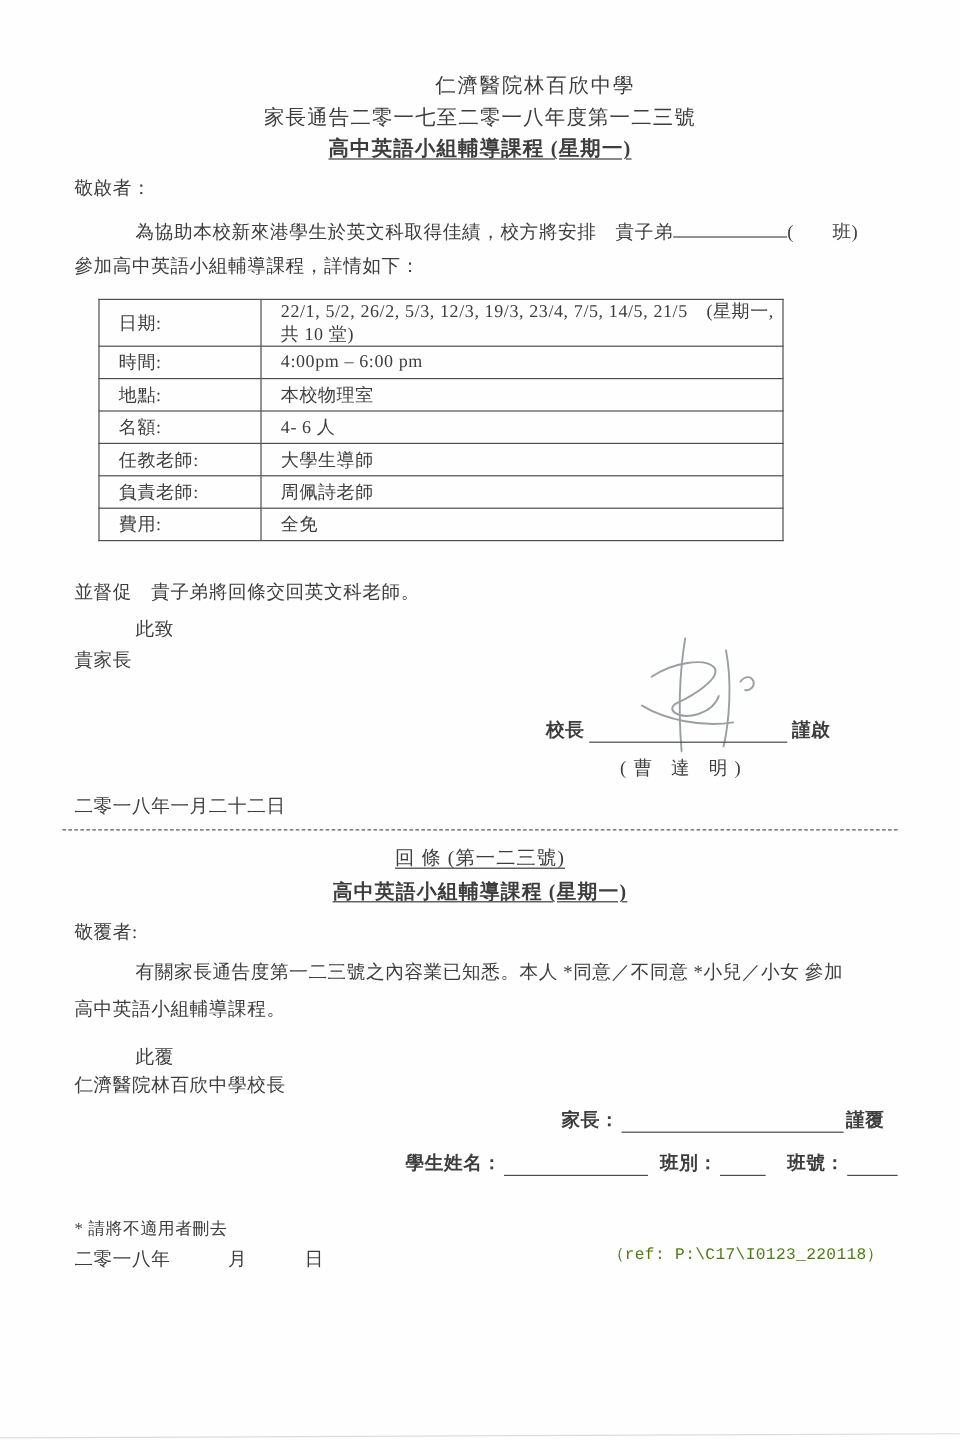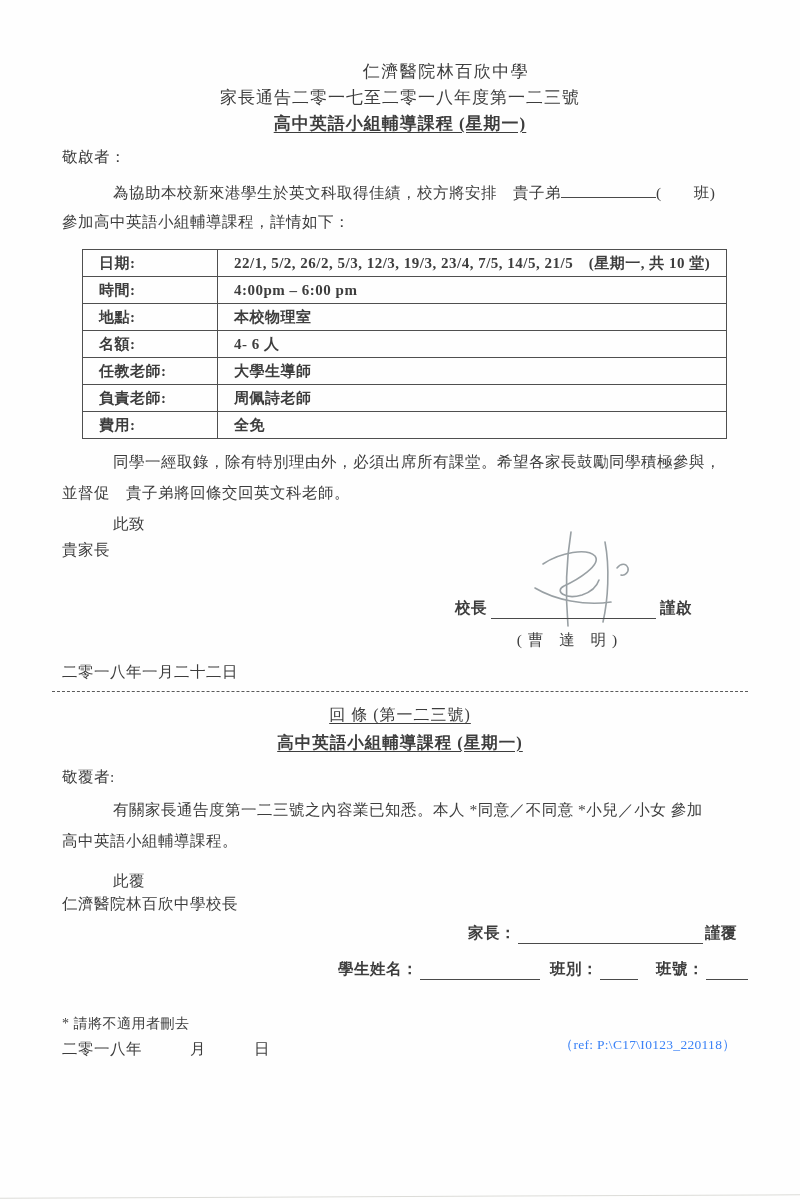--- a/index.html
+++ b/index.html
@@ -18,39 +18,38 @@
   .h3{font-size:17px;font-weight:bold;letter-spacing:1px;text-decoration:underline;text-underline-offset:3px;}
   .body-text{font-size:15.5px;letter-spacing:0.5px;}
   .blank{display:inline-block;border-bottom:1px solid #4a4a4a;height:17px;vertical-align:baseline;}
   .w95{width:95px;}
   .w165{width:165px;}
   .w185{width:185px;}
   .w120{width:120px;}
   .w38{width:38px;}
   .w42{width:42px;}
   table.details{
-    position:absolute;left:82px;top:249px;width:645px;
+    position:absolute;left:82px;top:249px;width:571px;
     border-collapse:collapse;
     font-size:15px;letter-spacing:0.5px;
     color:#3d3d3d;
-    font-weight:bold;
   }
   table.details td{
     border:1px solid #4f4f4f;
     height:26px;
     padding:0 0 0 16px;
     vertical-align:middle;
   }
   td.lbl{width:118px;}
   td.val{padding-left:18px;}
   .signrow{display:flex;align-items:flex-end;font-weight:bold;}
   .sigline{border-bottom:1px solid #4a4a4a;height:20px;margin:0 4px;}
   .dashes{border-top:1.5px dashed #5a5a5a;height:0;}
   .u{text-decoration:underline;text-underline-offset:3px;}
-  .ref{font-family:Liberation Serif, serif;font-size:13.5px;color:#3b82f6;letter-spacing:0.3px;}
+  .ref{font-family:Liberation Mono, monospace;font-size:13.5px;color:#4d7c0f;letter-spacing:0.3px;}
   .spread{letter-spacing:6px;}
   .scan-edge{position:absolute;left:-5px;bottom:3px;width:820px;border-top:1px solid #dcdcd8;transform:rotate(-0.25deg);}
 </style>
 </head>
 <body>
 
 <div class="page">
 
   <div class="abs center h1" style="top:60px;">仁濟醫院林百欣中學</div>
   <div class="abs center h2" style="top:86px;">家長通告二零一七至二零一八年度第一二三號</div>
@@ -89,21 +88,20 @@
           <td class="lbl">負責老師:</td>
           <td class="val">周佩詩老師</td>
         </tr>
     <tr>
           <td class="lbl">費用:</td>
           <td class="val">全免</td>
         </tr>
   </tbody>
     </table>
 
-  <div class="abs body-text" style="top:452px;left:113px;">同學一經取錄，除有特別理由外，必須出席所有課堂。希望各家長鼓勵同學積極參與，</div>
   <div class="abs body-text" style="top:483px;left:62px;">並督促　貴子弟將回條交回英文科老師。</div>
 
   <div class="abs body-text" style="top:514px;left:113px;">此致</div>
   <div class="abs body-text" style="top:540px;left:62px;">貴家長</div>
 
   <svg class="abs" style="top:528px;left:515px;width:140px;height:104px;" viewBox="0 0 140 104">
     <g fill="none" stroke="#99a0a4" stroke-width="1.6" stroke-linecap="round">
       <path d="M56 4 C 52 28, 50 62, 53 98"></path>
       <path d="M28 36 C 46 24, 72 20, 80 28 C 87 37, 62 52, 49 58 C 39 63, 50 72, 67 67 C 76 64, 82 58, 84 52"></path>
       <path d="M90 14 C 95 40, 93 72, 88 94"></path>

